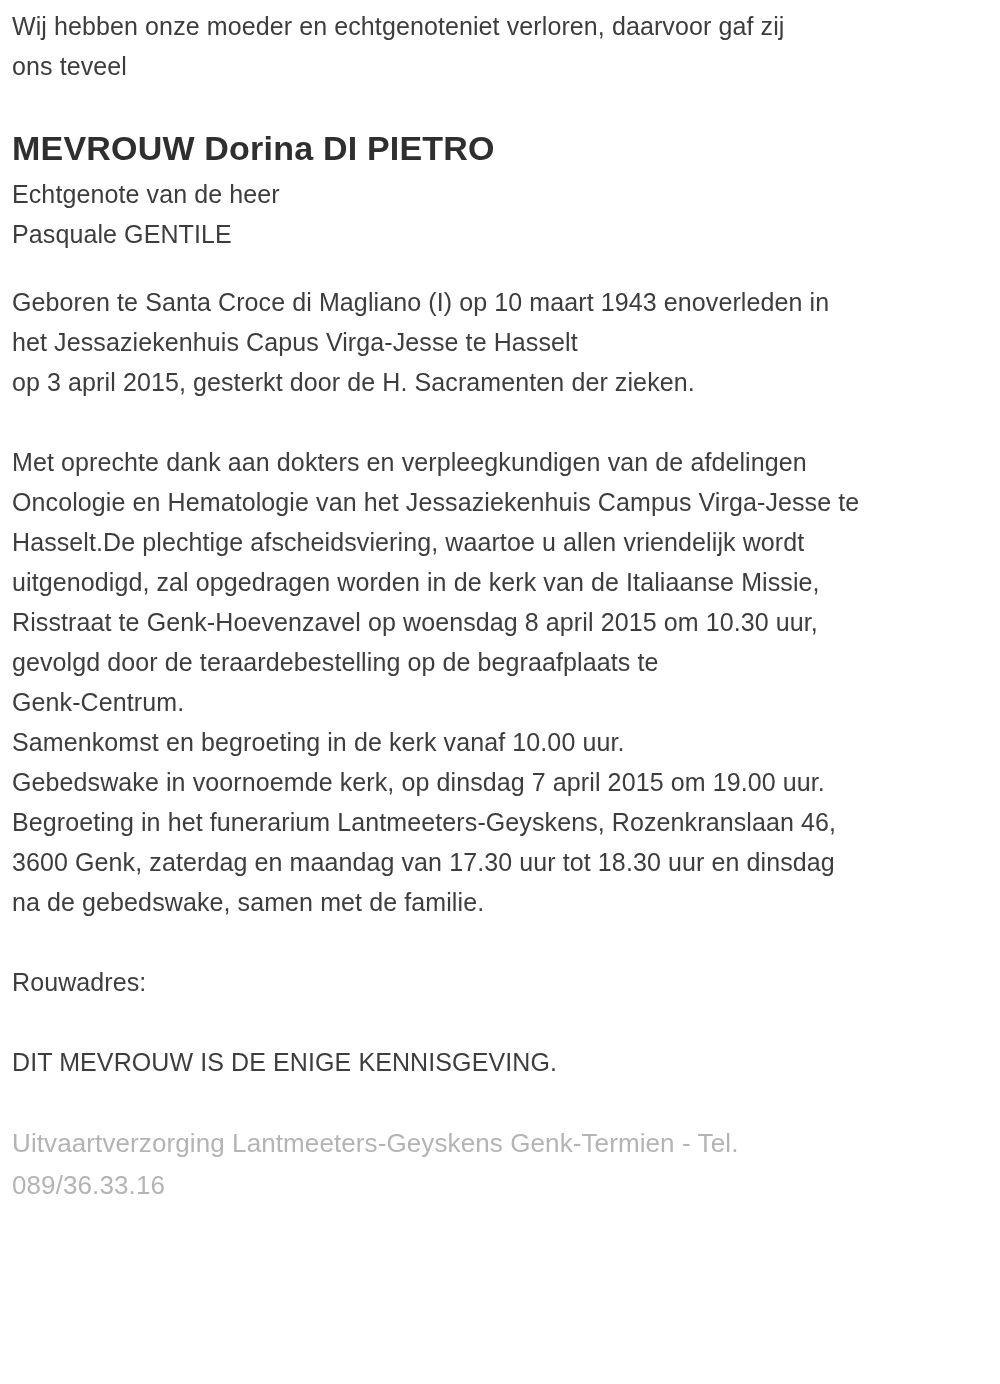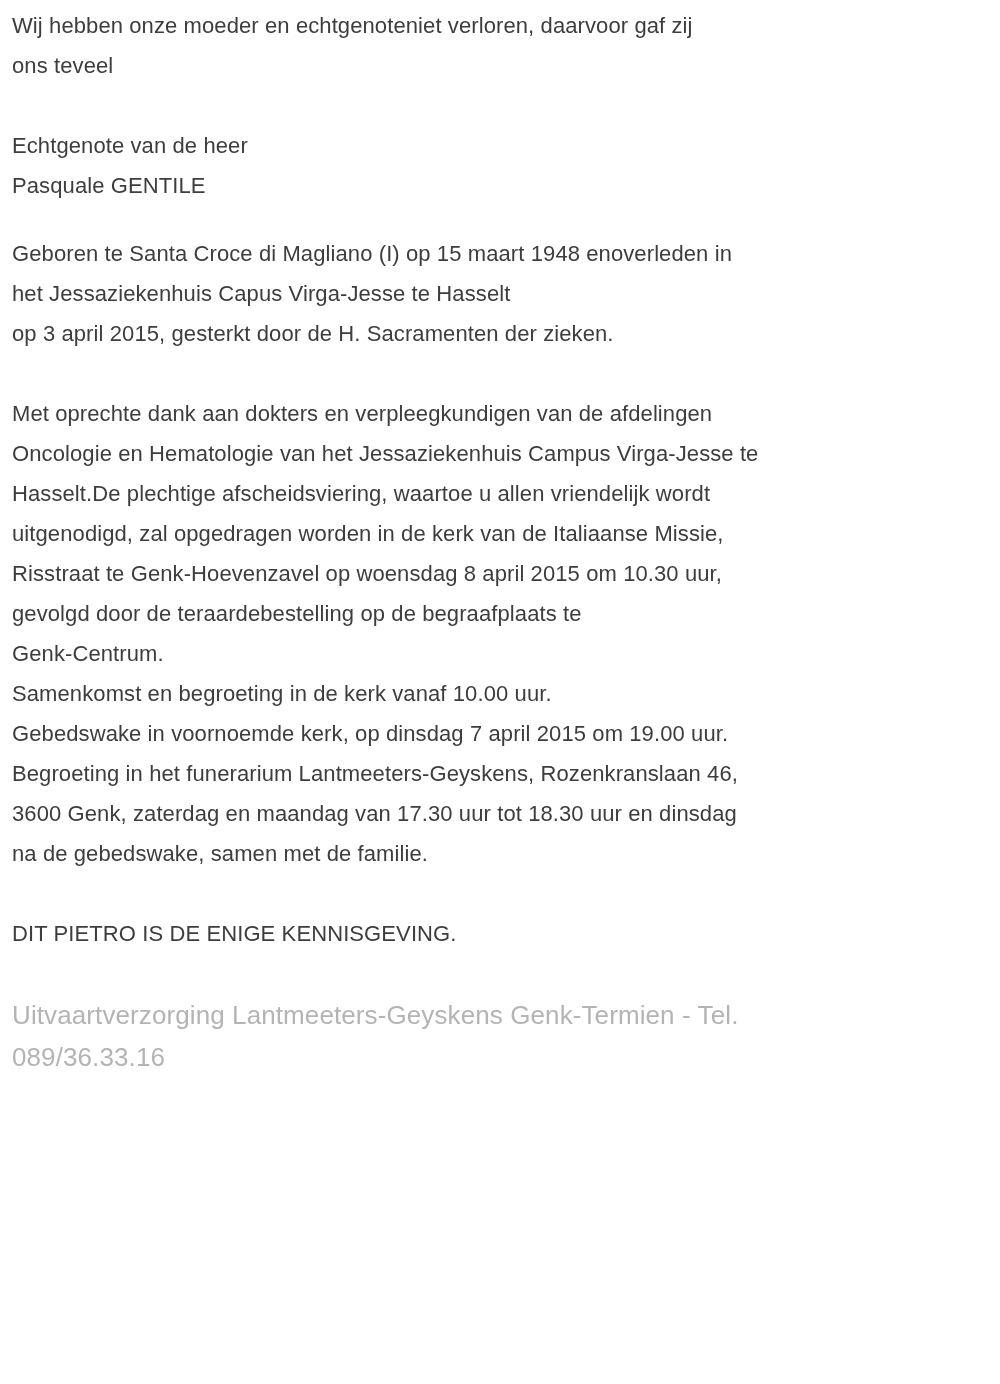--- a/index.html
+++ b/index.html
@@ -17,21 +17,21 @@
   }
 
   .page {
     width: 1000px;
     min-height: 1384px;
     padding: 6px 12px 20px 12px;
     background: #ffffff;
   }
 
   .para {
-    font-size: 22px;
+    font-size: 25px;
     line-height: 40px;
     white-space: pre-line;
     margin-bottom: 40px;
     font-weight: 400;
     letter-spacing: 0.1px;
   }
 
   .name-heading {
     font-size: 34px;
     line-height: 44px;
@@ -56,42 +56,44 @@
   }
 </style>
 </head>
 <body>
 
 <main class="page">
 
   <p class="para">Wij hebben onze moeder en echtgenoteniet verloren, daarvoor gaf zij
 ons teveel</p>
 
+  <h1 class="name-heading">MEVROUW Dorina DI PIETRO</h1>
 
   <p class="para spouse">Echtgenote van de heer
 Pasquale GENTILE</p>
 
-  <p class="para">Geboren te Santa Croce di Magliano (I) op 15 maart 1948 enoverleden in
+  <p class="para">Geboren te Santa Croce di Magliano (I) op 10 maart 1943 enoverleden in
 het Jessaziekenhuis Capus Virga-Jesse te Hasselt
 op 3 april 2015, gesterkt door de H. Sacramenten der zieken.</p>
 
 
   <p class="para">Met oprechte dank aan dokters en verpleegkundigen van de afdelingen
 Oncologie en Hematologie van het Jessaziekenhuis Campus Virga-Jesse te
 Hasselt.De plechtige afscheidsviering, waartoe u allen vriendelijk wordt
 uitgenodigd, zal opgedragen worden in de kerk van de Italiaanse Missie,
 Risstraat te Genk-Hoevenzavel op woensdag 8 april 2015 om 10.30 uur,
 gevolgd door de teraardebestelling op de begraafplaats te
 Genk-Centrum.
 Samenkomst en begroeting in de kerk vanaf 10.00 uur.
 Gebedswake in voornoemde kerk, op dinsdag 7 april 2015 om 19.00 uur.
 Begroeting in het funerarium Lantmeeters-Geyskens, Rozenkranslaan 46,
 3600 Genk, zaterdag en maandag van 17.30 uur tot 18.30 uur en dinsdag
 na de gebedswake, samen met de familie.</p>
 
+  <p class="para">Rouwadres:</p>
 
 
-  <p class="para">DIT PIETRO IS DE ENIGE KENNISGEVING.</p>
+  <p class="para">DIT MEVROUW IS DE ENIGE KENNISGEVING.</p>
 
   <footer class="footer-note">Uitvaartverzorging Lantmeeters-Geyskens Genk-Termien - Tel.
 089/36.33.16</footer>
 
 </main>
 
 </body></html>

